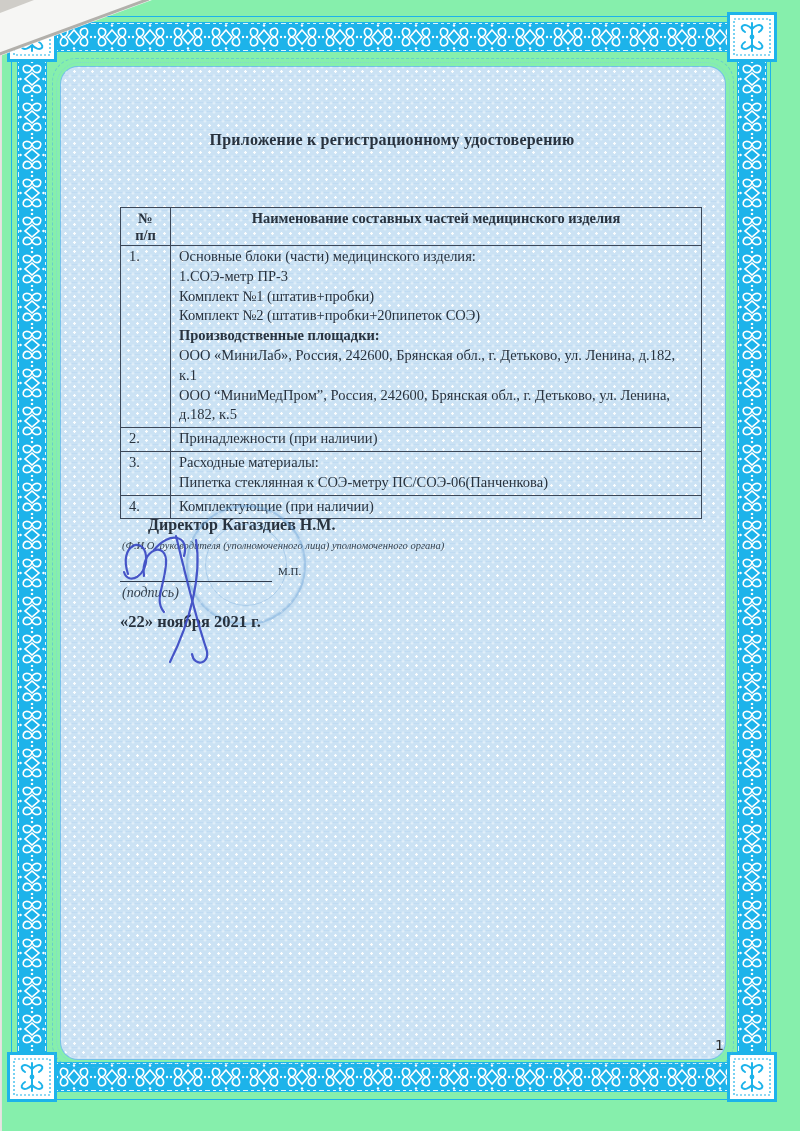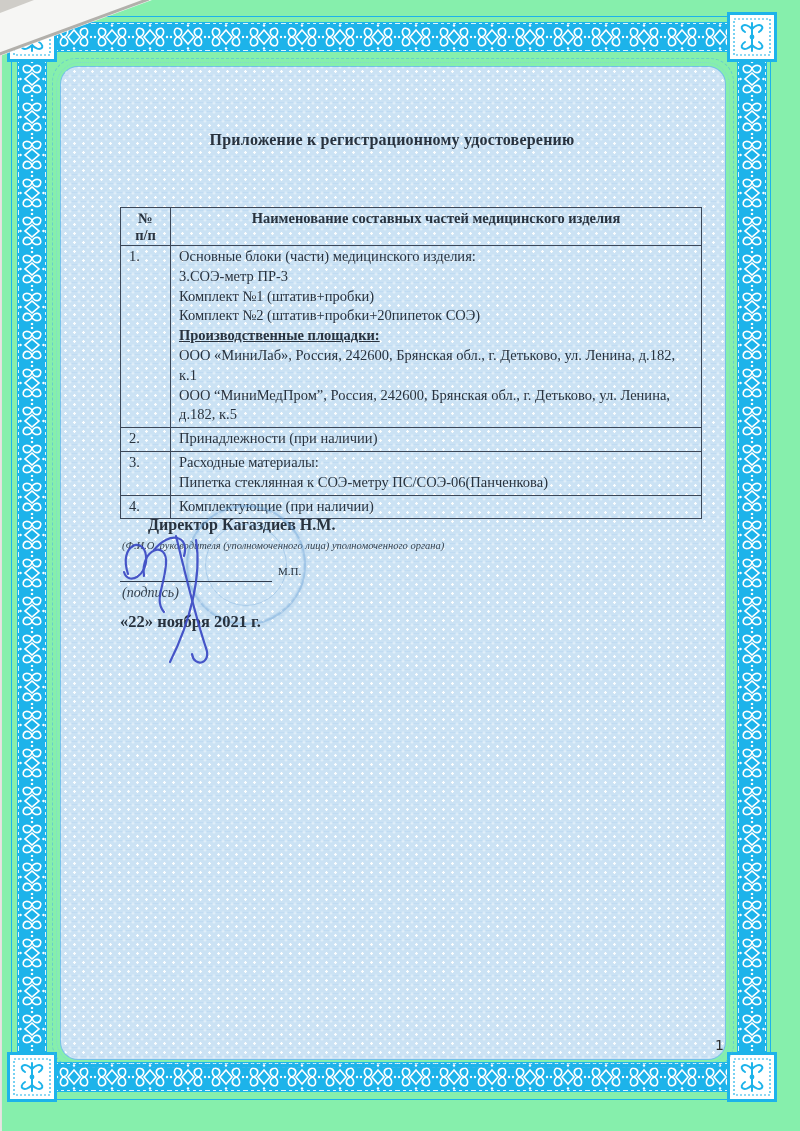--- a/index.html
+++ b/index.html
@@ -60,21 +60,21 @@
     border-collapse:collapse;table-layout:fixed;
     font-size:14.5px;line-height:19.8px;color:#28323e;
   }
   table.parts th, table.parts td{
     border:1px solid #3c4757;vertical-align:top;
     padding:1px 6px 2px 8px;text-align:left;font-weight:normal;
   }
   table.parts col.c1{width:50px;}
   table.parts th{font-weight:bold;text-align:center;line-height:16.5px;padding:2px 2px;}
   td.num{text-align:center;padding-left:2px;padding-right:2px;}
-  .b{font-weight:bold;text-decoration:underline;}
+  .b{font-weight:bold;}
   
   .sig-name{position:absolute;left:120px;top:516px;font-weight:bold;font-size:16px;margin-left:26px;}
   .sig-sub{position:absolute;left:120px;top:540px;font-size:10.5px;font-style:italic;color:#33404e;}
   .sig-line{position:absolute;left:118px;top:564px;width:152px;height:17px;border-bottom:1.3px solid #2e3a4c;}
   .sig-mp{position:absolute;left:276px;top:565px;font-size:11px;font-family:Liberation Serif, serif;}
   .sig-podpis{position:absolute;left:120px;top:585px;font-size:14px;font-style:italic;color:#33404e;}
   .sig-date{position:absolute;left:118px;top:612px;font-weight:bold;font-size:16.5px;}
   
   .stamp{
     position:absolute;left:184px;top:505px;width:116px;height:116px;border-radius:50%;
@@ -288,21 +288,21 @@
             <div>п/п</div>
           </th>
           <th>Наименование составных частей медицинского изделия</th>
         </tr>
       </thead>
       <tbody>
         <tr>
           <td class="num">1.</td>
           <td>
             <div>Основные блоки (части) медицинского изделия:</div>
-            <div>3.СОЭ-метр ПР-3</div>
+            <div>1.СОЭ-метр ПР-3</div>
             <div>Комплект №1 (штатив+пробки)</div>
             <div>Комплект №2 (штатив+пробки+20пипеток СОЭ)</div>
             <div class="b">Производственные площадки:</div>
             <div>ООО «МиниЛаб», Россия, 242600, Брянская обл., г. Детьково, ул. Ленина, д.182, к.1</div>
             <div>ООО “МиниМедПром”, Россия, 242600, Брянская обл., г. Детьково, ул. Ленина, д.182, к.5</div>
           </td>
         </tr>
         <tr>
           <td class="num">2.</td>
           <td>

